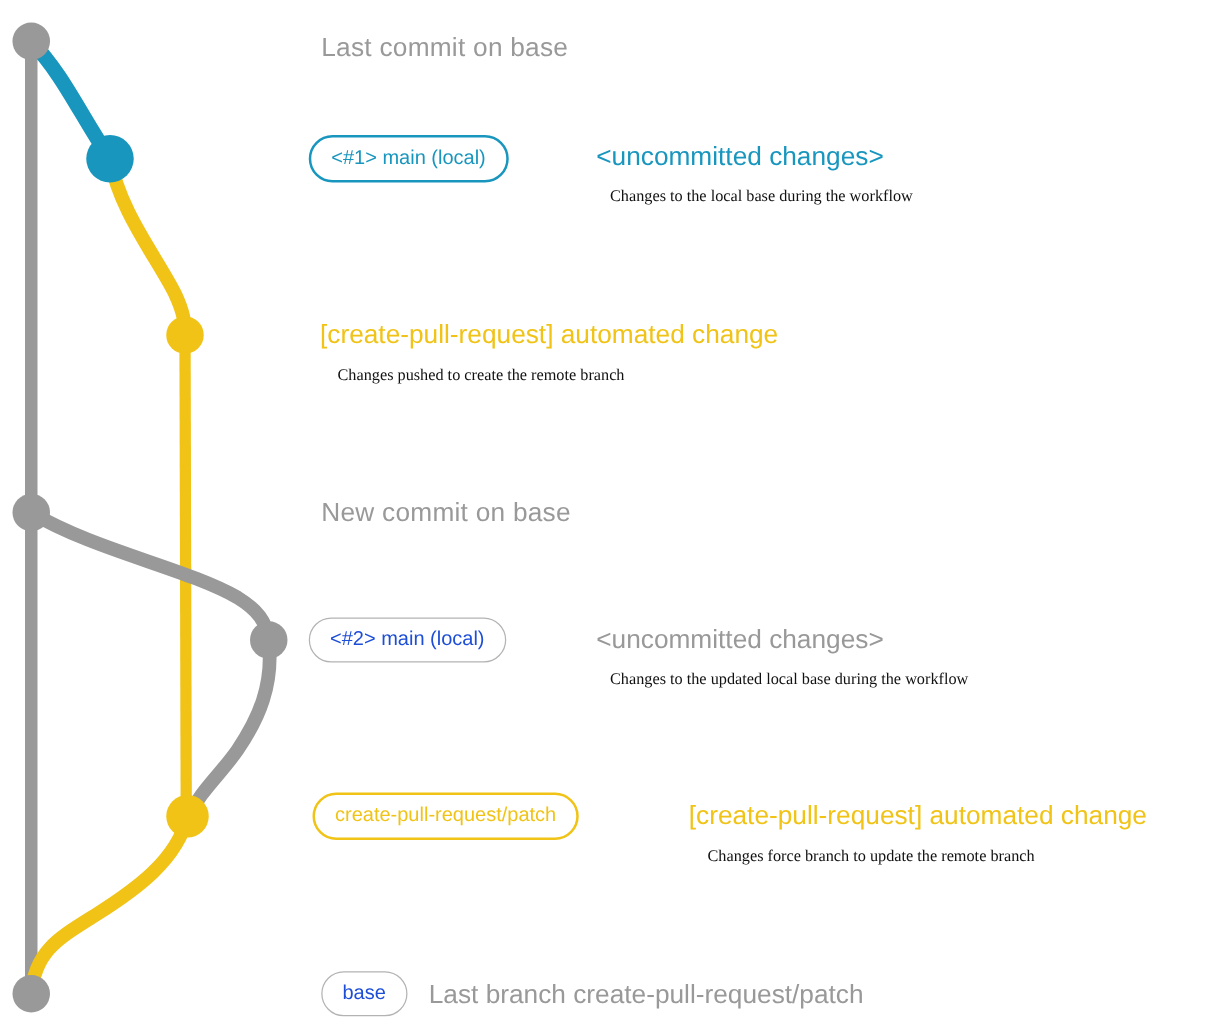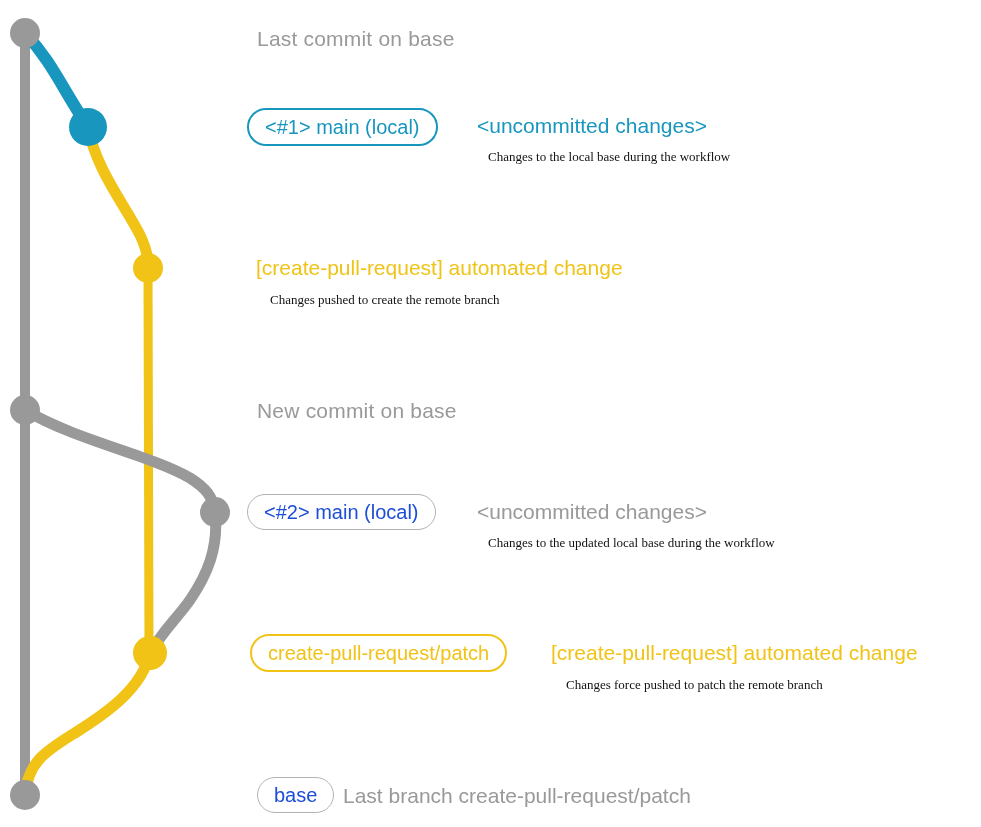--- a/index.html
+++ b/index.html
@@ -14,21 +14,21 @@
 
   .abs{position:absolute;white-space:nowrap;}
 
   .hdr{
     font-size:21px;color:#999999;letter-spacing:.2px;
   }
   .badge{
     display:inline-flex;align-items:center;
     border-radius:19px;
     padding:5px 16px;
-    font-size:20px;line-height:24px;
+    font-size:16px;line-height:24px;
     background:#ffffff;
   }
   .badge.blue{border:2px solid #1896be;color:#1896be;}
   .badge.gray{border:1.5px solid #b3b3b3;color:#1d4ed8;text-align:right;}
   .badge.yellow{border:2px solid #f0c316;color:#f0c316;}
 
   .title{font-size:21px;line-height:24px;}
   .title.blue{color:#1896be;}
   .title.gray{color:#999999;}
   .title.yellow{color:#f0c316;}
@@ -78,18 +78,18 @@
   <div class="abs desc" style="left:270px;top:289px;">Changes pushed to create the remote branch</div>
 
   <div class="abs hdr" style="left:257px;top:399px;">New commit on base</div>
 
   <div class="abs badge gray" style="left:247px;top:494px;">&lt;#2&gt; main (local)</div>
   <div class="abs title gray" style="left:477px;top:500px;">&lt;uncommitted changes&gt;</div>
   <div class="abs desc" style="left:488px;top:532px;">Changes to the updated local base during the workflow</div>
 
   <div class="abs badge yellow" style="left:250px;top:634px;">create-pull-request/patch</div>
   <div class="abs title yellow" style="left:551px;top:641px;">[create-pull-request] automated change</div>
-  <div class="abs desc" style="left:566px;top:674px;">Changes force pushed to patch the remote branch</div>
+  <div class="abs desc" style="left:566px;top:674px;">Changes force branch to update the remote branch</div>
 
   <div class="abs badge gray" style="left:257px;top:777px;">base</div>
   <div class="abs title gray" style="left:343px;top:784px;">Last branch create-pull-request/patch</div>
 
 </div>
 
 </body></html>

